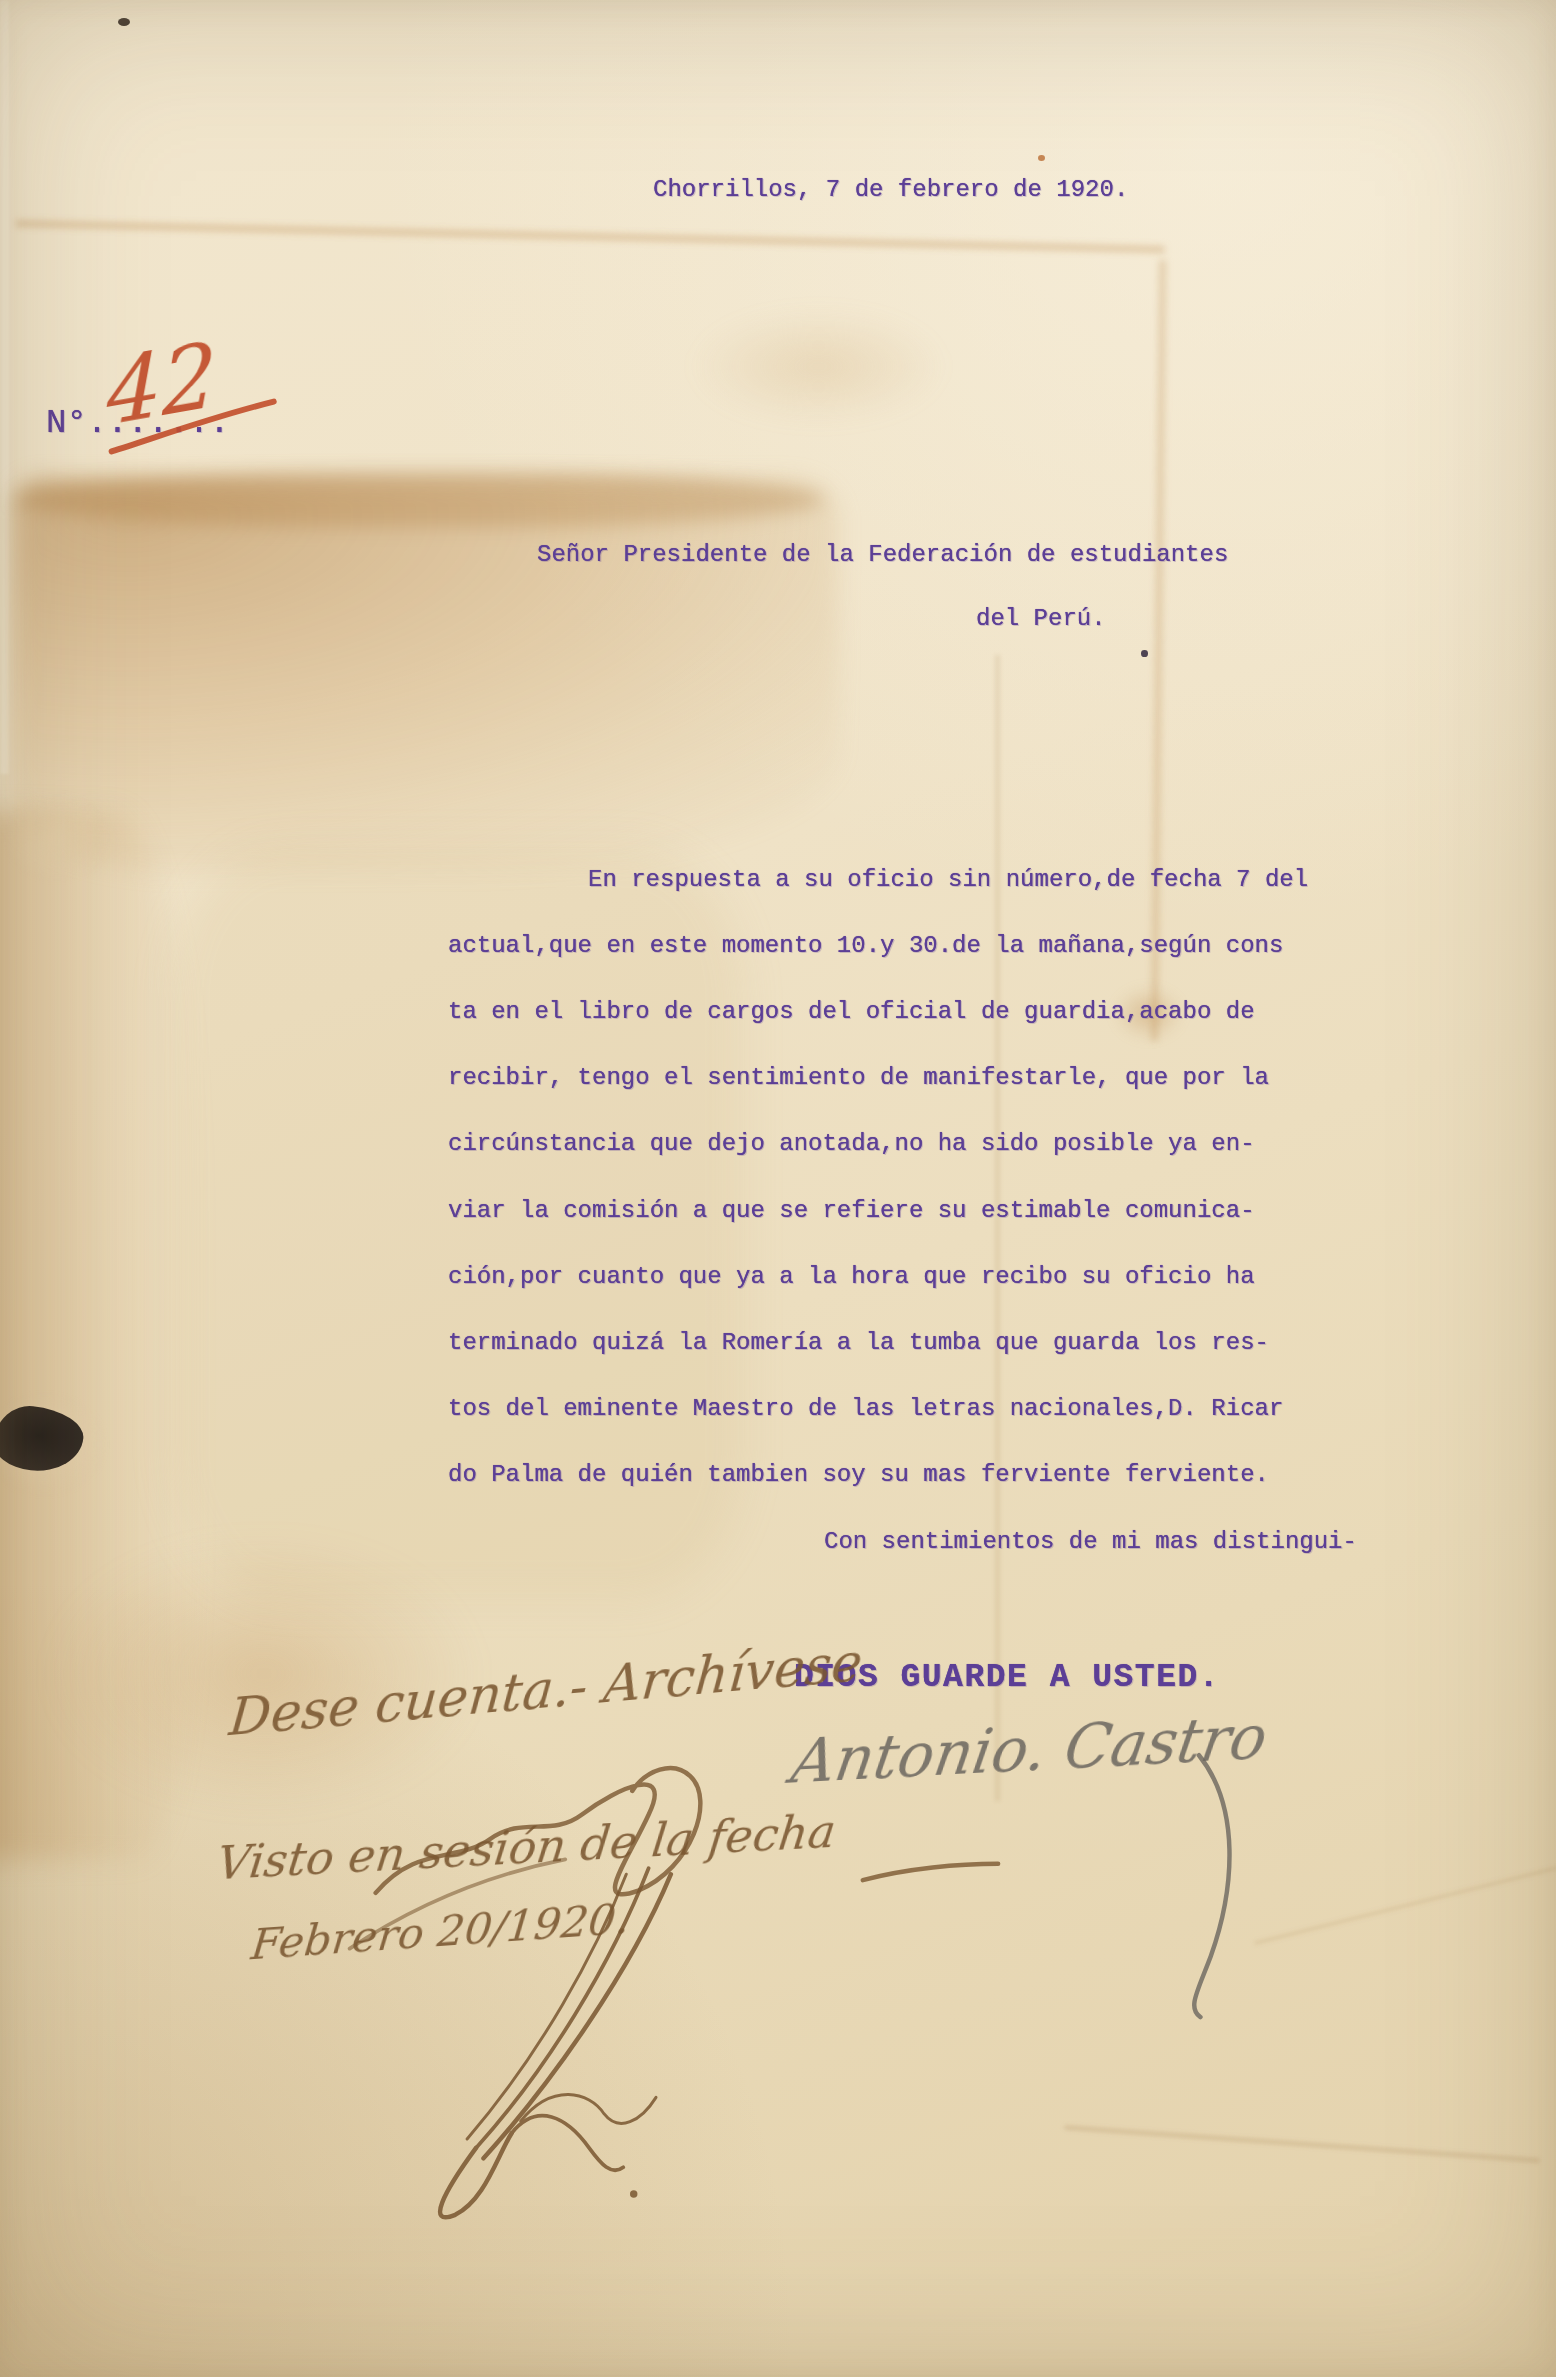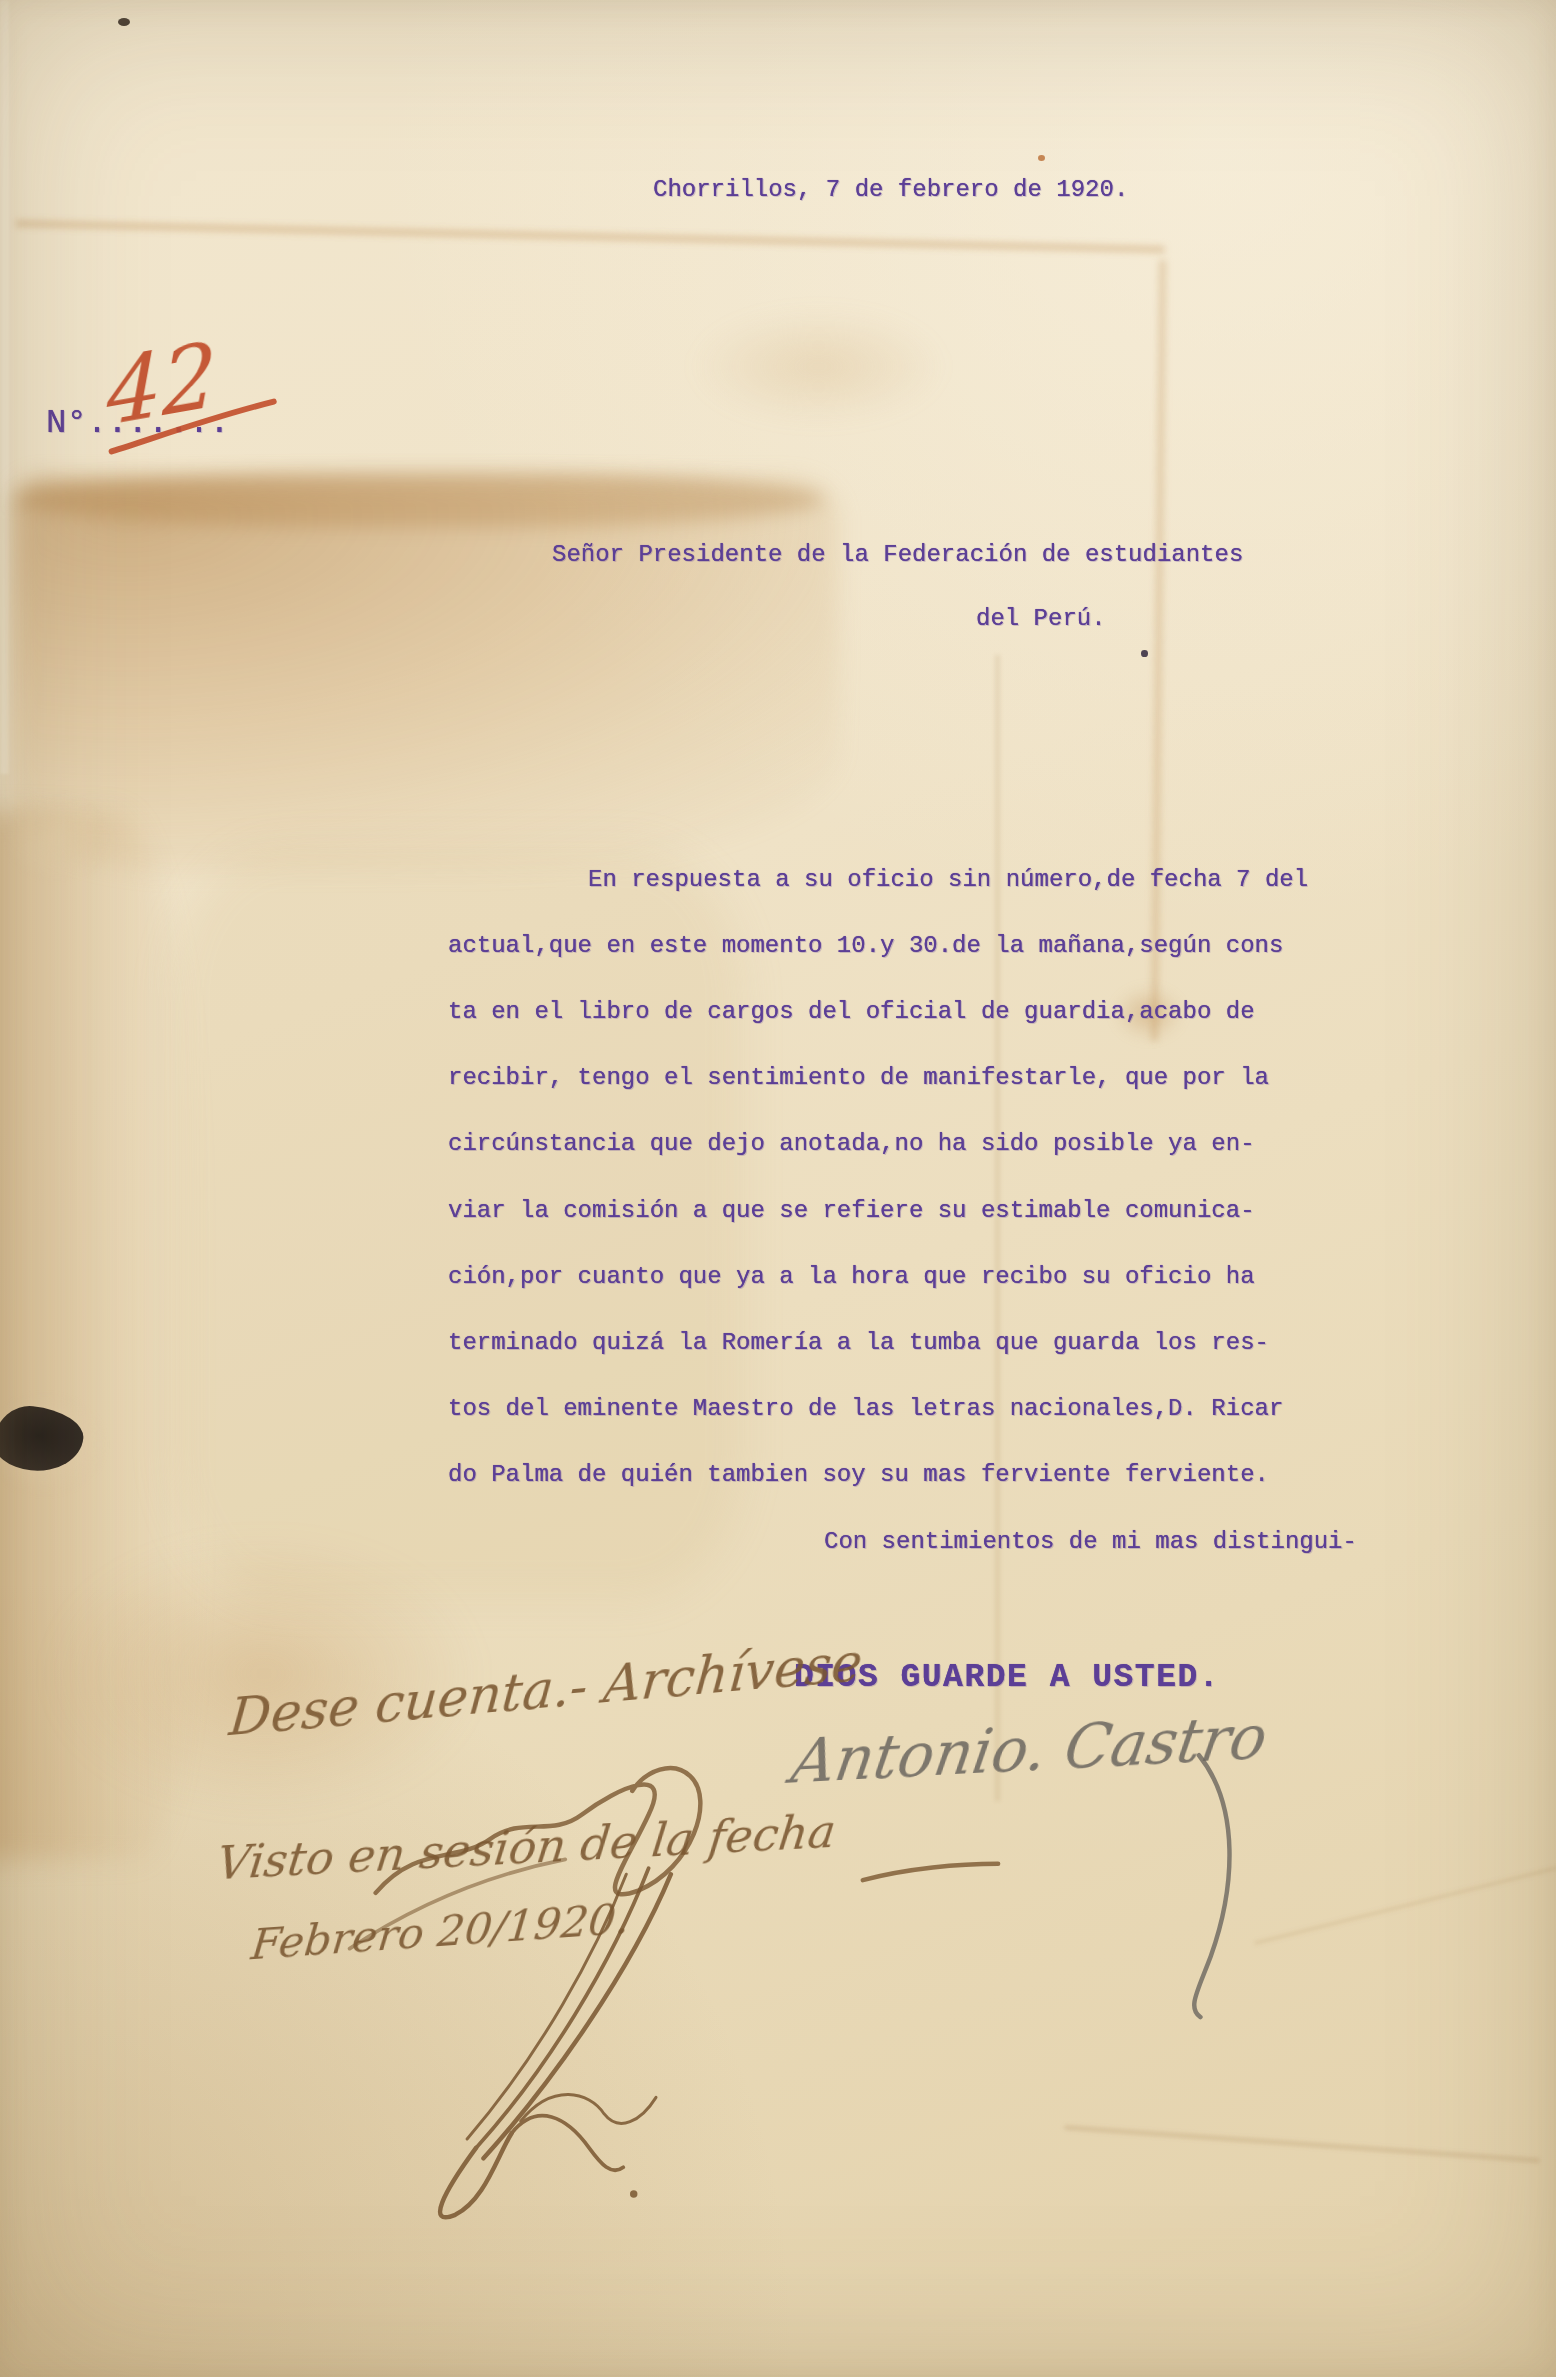--- a/index.html
+++ b/index.html
@@ -48,21 +48,21 @@
   .hole-halo-2{left:-15px;top:1396px;width:119px;height:97px;background:radial-gradient(closest-side,rgba(228,208,172,.8),rgba(228,208,172,0));filter:blur(4.5px);}
   .hole-2{left:-6px;top:1407px;width:89px;height:64px;background:radial-gradient(60% 60% at 50% 45%,#241f1b,#352d26);border-radius:40% 60% 55% 45%/60% 42% 58% 40%;transform:rotate(6deg);}
   
   .typed{
     position:absolute;white-space:pre;color:#5c3f96;font-size:24px;line-height:1.1;
     text-shadow:0 0 0.7px rgba(92,63,150,.95), 1.1px 1.1px 0 rgba(92,63,150,.22);
     filter:blur(0.3px);
   }
   .t-date{left:653px;top:177px;}
   .t-number{left:46px;top:405px;font-size:34px;}
-  .t-addr1{left:552px;top:542px;}
+  .t-addr1{left:537px;top:542px;}
   .t-addr2{left:944px;top:606px;margin-left:32px;}
   .bl{left:448px;}
   .bl-0{left:588px;top:867px;}
   .bl-1{top:933px;} .bl-2{top:999px;text-align:right;} .bl-3{top:1065px;} .bl-4{top:1131px;}
   .bl-5{top:1198px;} .bl-6{top:1264px;} .bl-7{top:1330px;} .bl-8{top:1396px;}
   .bl-9{top:1462px;}
   .bl-10{left:824px;top:1529px;}
   .bl-11{left:439px;top:1595px;}
   .t-salute{left:794px;top:1660px;font-weight:bold;letter-spacing:1.5px;font-size:33px;text-align:right;}
   

